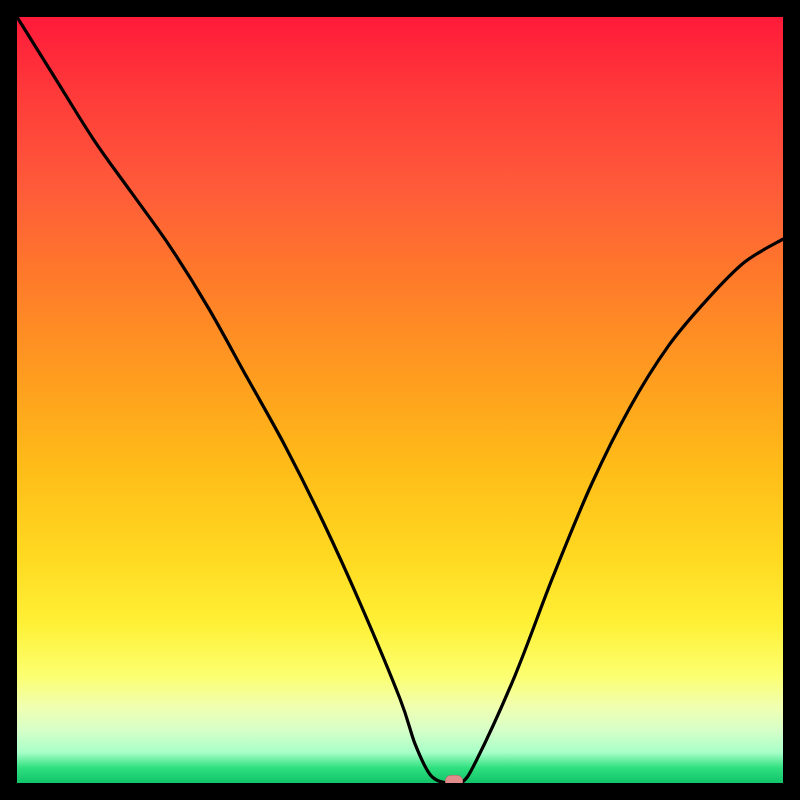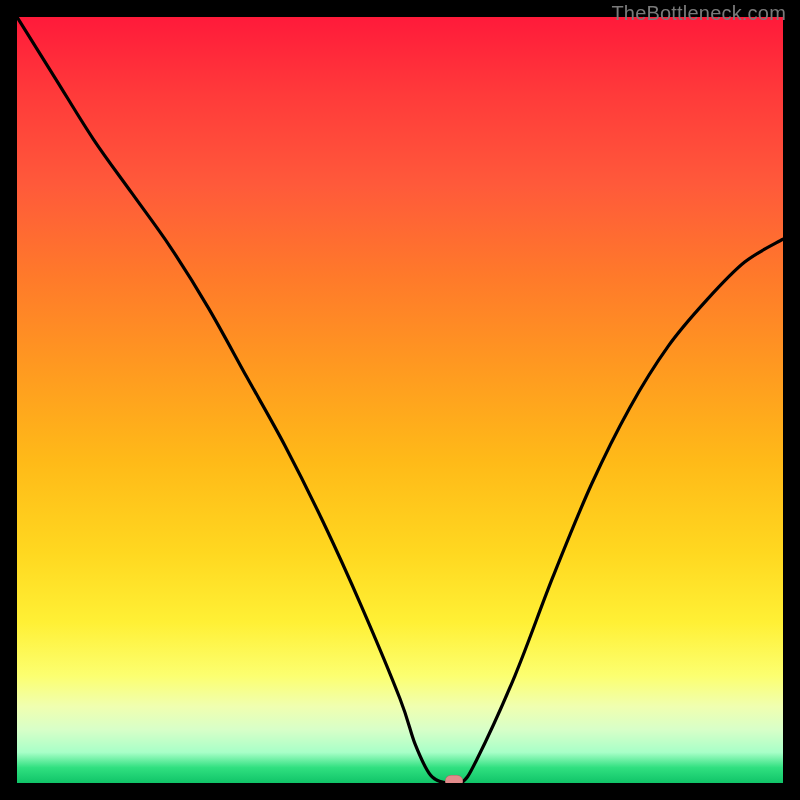--- a/index.html
+++ b/index.html
@@ -89,21 +89,20 @@
     box-shadow: 0 0 0 0.5px rgba(0,0,0,0.25) inset;
     z-index: 20;
     transform: translate(-50%, -50%);
   }
 </style>
 </head>
 <body>
 
 <div class="frame">
 
-  <div class="watermark">TheBottleneck.com</div>
 
   <div class="plot-outer">
     <div class="plot">
       <div class="gradient"></div>
 
       <svg class="curve" viewBox="0 0 766 766" preserveAspectRatio="none">
         <path id="curve-path" d="M 0.00 0.00 C 6.38 10.21, 25.53 40.85, 38.30 61.28 C 51.07 81.71, 63.83 103.41, 76.60 122.56 C 89.37 141.71, 102.13 158.31, 114.90 176.18 C 127.67 194.05, 140.43 210.65, 153.20 229.80 C 165.97 248.95, 178.73 269.38, 191.50 291.08 C 204.27 312.78, 217.03 337.04, 229.80 360.02 C 242.57 383.00, 255.33 404.70, 268.10 428.96 C 280.87 453.22, 293.63 478.75, 306.40 505.56 C 319.17 532.37, 331.93 560.46, 344.70 589.82 C 357.47 619.18, 374.06 658.76, 383.00 681.74 C 391.94 704.72, 393.21 714.93, 398.32 727.70 C 403.43 740.47, 408.53 751.96, 413.64 758.34 C 418.75 764.72, 423.85 764.72, 428.96 766.00 C 434.07 767.28, 439.17 769.83, 444.28 766.00 C 449.39 762.17, 450.66 760.89, 459.60 743.02 C 468.54 725.15, 485.13 689.40, 497.90 658.76 C 510.67 628.12, 523.43 591.10, 536.20 559.18 C 548.97 527.26, 561.73 495.35, 574.50 467.26 C 587.27 439.17, 600.03 413.64, 612.80 390.66 C 625.57 367.68, 638.33 347.25, 651.10 329.38 C 663.87 311.51, 676.63 297.46, 689.40 283.42 C 702.17 269.38, 714.93 255.33, 727.70 245.12 C 740.47 234.91, 759.62 225.97, 766.00 222.14" stroke="#000000"></path>
       </svg>
 
       <div class="marker" id="marker" style="left: 436.62px; top: 764px; background: rgb(226, 139, 139);"></div>

